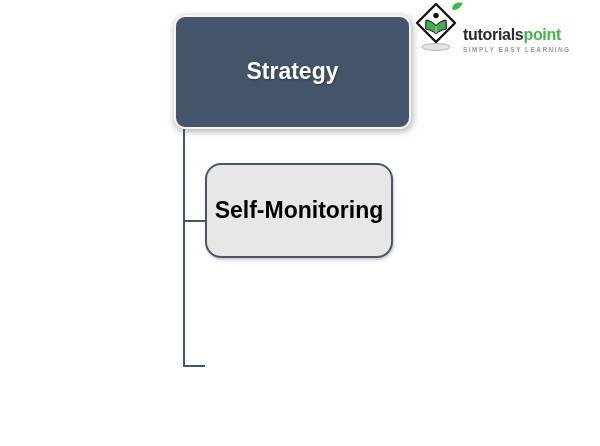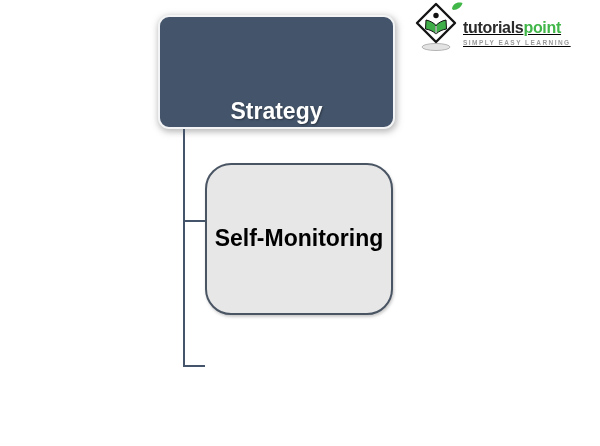--- a/index.html
+++ b/index.html
@@ -21,36 +21,35 @@
     position: absolute;
     display: flex;
     align-items: center;
     justify-content: center;
     text-align: center;
     font-weight: 700;
     box-sizing: border-box;
     line-height: 1.3;
   }
   .node-root {
-    left: 158px;
+    left: 174px;
     top: 15px;
     width: 237px;
     height: 114px;
     border-radius: 11px;
     font-size: 23px;
     border: 2px solid rgba(253,253,253,0.95);
     box-shadow: 1px 2px 6px 1px rgba(115,115,115,0.5);
     text-shadow: 1px 1px 2px rgba(0,0,0,0.35);
-    align-items: flex-end;
   }
   .node-child {
     left: 205px;
     width: 188px;
-    height: 152px;
-    border-radius: 26px;
+    height: 95px;
+    border-radius: 16px;
     font-size: 23px;
     border: 2px solid;
     padding: 0 6px;
     box-shadow: 1px 2px 3px rgba(120,120,120,0.4);
   }
   .node-child-1 { top: 163px; }
   .node-child-2 { top: 308px; }
 
   
   .connector { position: absolute; }
@@ -58,22 +57,21 @@
   .connector-h  { height: 2px; width: 22px; left: 183px; }
   .connector-h1 { top: 220px; }
   .connector-h2 { top: 365px; }
 
   
   .logo {
     position: absolute;
     left: 414px;
     top: 1px;
     display: flex;
-    align-items: center;
-    text-decoration: underline;
+    align-items: flex-end;
   }
   .logo-icon { width: 50px; height: 52px; display: block; }
   .logo-text { margin-left: -1px; padding-top: 12px; }
   .logo-brand {
     font-size: 16px;
     font-weight: 700;
     letter-spacing: -0.3px;
     line-height: 1;
     white-space: nowrap;
   }

